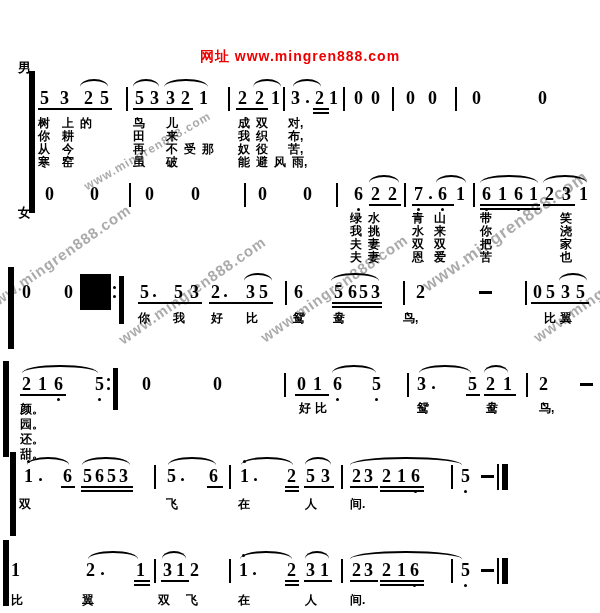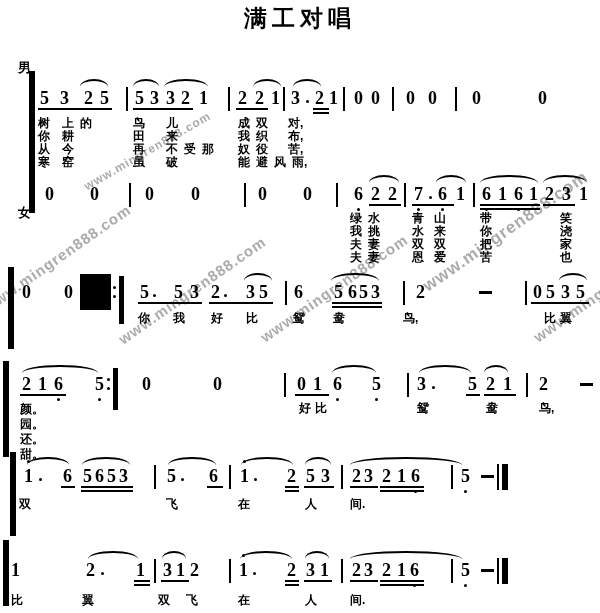--- a/index.html
+++ b/index.html
@@ -32,21 +32,21 @@
   .repbar{position:absolute;width:5px;background:#000;}
   .repdot{position:absolute;width:3px;height:3px;border-radius:50%;background:#000;}
   .finthin{position:absolute;width:2px;background:#000;}
   .finthick{position:absolute;width:6px;background:#000;}
   .lyr{position:absolute;font-weight:700;font-size:12px;color:#000;white-space:nowrap;letter-spacing:5px;}
 </style>
 </head>
 <body>
 
 <div id="page" style="background: rgb(255, 255, 255);">
-  <div class="title">满工对唱</div>
+  <div class="site" style="color: rgb(238, 0, 0);">网址 www.mingren888.com</div>
   <div class="vlabel" id="male-label" style="left: 18px; top: 59px;">男</div>
   <div class="vlabel" id="female-label" style="left: 18px; top: 204px;">女</div>
   <div id="score">
       <div class="wm" style="left: -15px; top: 300px; font-size: 15px; color: rgb(156, 156, 156); transform: rotate(-35deg);">www.mingren888.com</div>
       <div class="wm" style="left: 85px; top: 180px; font-size: 12px; color: rgb(156, 156, 156); transform: rotate(-30deg);">www.mingren888.com</div>
       <div class="wm" style="left: 120px; top: 332px; font-size: 15px; color: rgb(156, 156, 156); transform: rotate(-35deg);">www.mingren888.com</div>
       <div class="wm" style="left: 262px; top: 330px; font-size: 15px; color: rgb(156, 156, 156); transform: rotate(-35deg);">www.mingren888.com</div>
       <div class="wm" style="left: 425px; top: 278px; font-size: 17px; color: rgb(156, 156, 156); transform: rotate(-35deg);">www.mingren888.com</div>
       <div class="wm" style="left: 535px; top: 330px; font-size: 15px; color: rgb(156, 156, 156); transform: rotate(-35deg);">www.mingren888.com</div>
       <div class="sbar" style="left: 29px; top: 71px; height: 142px;"></div>

